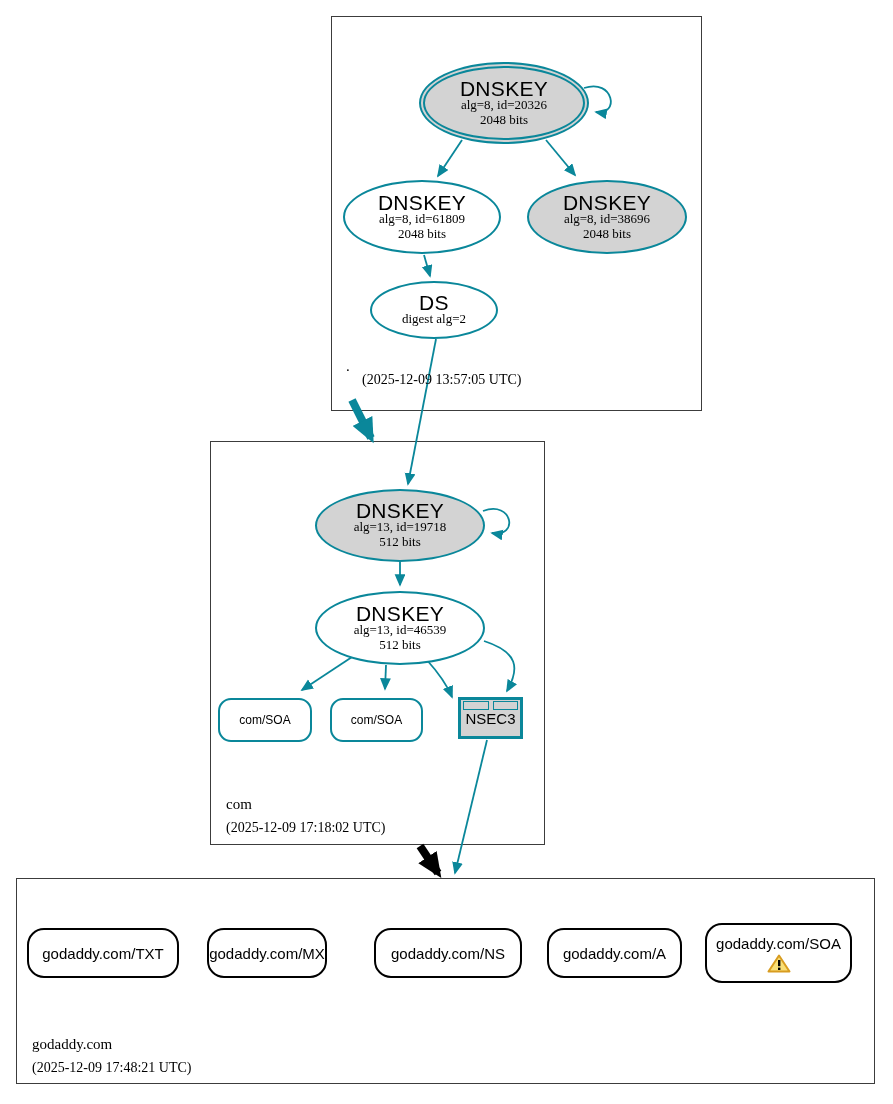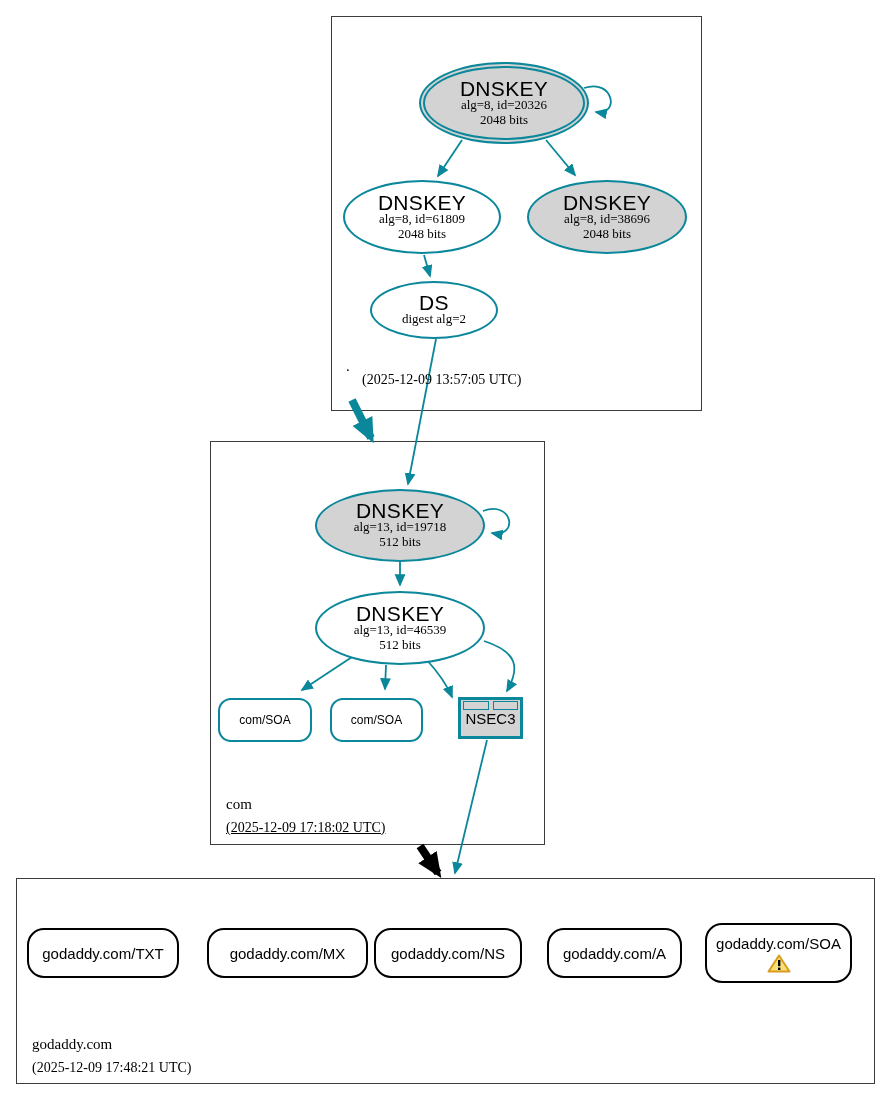--- a/index.html
+++ b/index.html
@@ -101,24 +101,24 @@
   <div class="rrset" style="left:218px;top:698px;width:94px;height:44px;">com/SOA</div>
   <div class="rrset" style="left:330px;top:698px;width:93px;height:44px;">com/SOA</div>
   <div class="nsec3" style="left:458px;top:697px;width:65px;height:42px;">
     <div class="cells">
       <div class="cell"></div>
       <div class="cell"></div>
     </div>
     <div class="nlabel">NSEC3</div>
   </div>
   <div class="zlabel" style="left:226px;top:796px;">com</div>
-  <div class="ztime" style="left:226px;top:820px;text-decoration:underline;">(2025-12-09 17:18:02 UTC)</div>
+  <div class="ztime" style="left:226px;top:820px;">(2025-12-09 17:18:02 UTC)</div>
 
   <div class="rrset blackb" style="left:27px;top:928px;width:152px;height:50px;">godaddy.com/TXT</div>
-  <div class="rrset blackb" style="left:207px;top:928px;width:161px;height:50px;">godaddy.com/MX</div>
+  <div class="rrset blackb" style="left:207px;top:928px;width:120px;height:50px;">godaddy.com/MX</div>
   <div class="rrset blackb" style="left:374px;top:928px;width:148px;height:50px;">godaddy.com/NS</div>
   <div class="rrset blackb" style="left:547px;top:928px;width:135px;height:50px;">godaddy.com/A</div>
   <div class="rrset blackb two" style="left:705px;top:923px;width:147px;height:60px;">
     <span>godaddy.com/SOA</span>
     <svg class="warn" width="24" height="19" viewBox="0 0 24 19">
       <path d="M12 1.5 L22.5 17.5 L1.5 17.5 Z" fill="#f9df76" stroke="#d89c20" stroke-width="2" stroke-linejoin="round"></path>
       <rect x="11" y="6" width="2.4" height="6.2" fill="#000"></rect>
       <rect x="11" y="13.6" width="2.4" height="2.4" fill="#000"></rect>
     </svg>
   </div>

